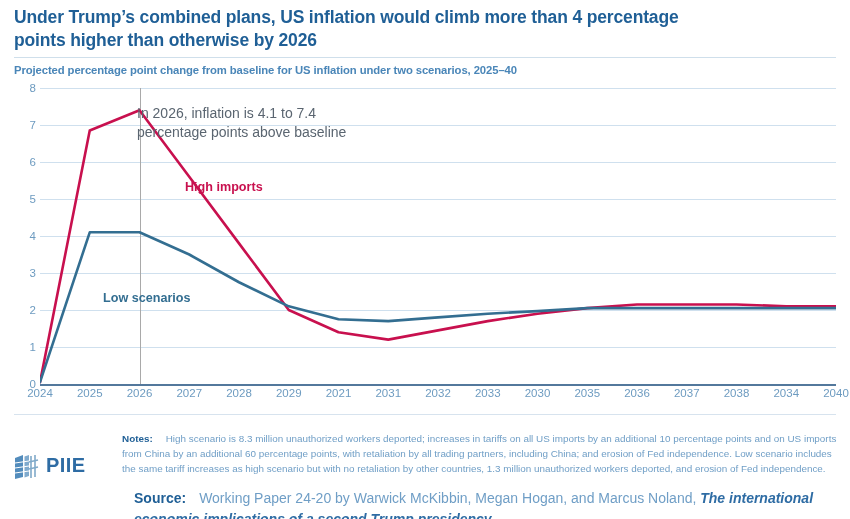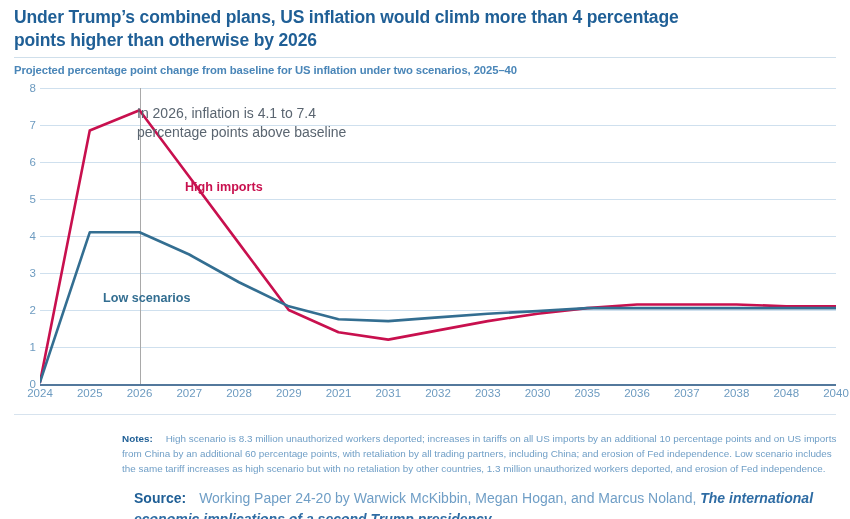--- a/index.html
+++ b/index.html
@@ -131,32 +131,52 @@
         <div class="xlab" style="left: 248.75px;">2029</div>
         <div class="xlab" style="left: 298.5px;">2021</div>
         <div class="xlab" style="left: 348.25px;">2031</div>
         <div class="xlab" style="left: 398px;">2032</div>
         <div class="xlab" style="left: 447.75px;">2033</div>
         <div class="xlab" style="left: 497.5px;">2030</div>
         <div class="xlab" style="left: 547.25px;">2035</div>
         <div class="xlab" style="left: 597px;">2036</div>
         <div class="xlab" style="left: 646.75px;">2037</div>
         <div class="xlab" style="left: 696.5px;">2038</div>
-        <div class="xlab" style="left: 746.25px;">2048</div>
+        <div class="xlab" style="left: 746.25px;">2034</div>
         <div class="xlab" style="left: 796px;">2040</div>
       </div>
   </div>
 
   <div class="anno anno-peak">In 2026, inflation is 4.1 to 7.4
 percentage points above baseline</div>
   <div class="lbl lbl-high">High imports</div>
   <div class="lbl lbl-low">Low scenarios</div>
 
   <div class="foot-rule"></div>
 
+  <div class="logo">
+    <svg class="logo-mark" viewBox="0 0 30 28">
+      <g fill="#4a86b8">
+        <path d="M3 6 L11 3 L11 25 L3 27 Z" opacity="0.95"></path>
+        <path d="M12.5 4.5 L17 3 L17 24 L12.5 25.5 Z" opacity="0.7"></path>
+      </g>
+      <g stroke="#ffffff" stroke-width="1">
+        <line x1="3" y1="11" x2="17" y2="9"></line>
+        <line x1="3" y1="16" x2="17" y2="14"></line>
+        <line x1="3" y1="21" x2="17" y2="19"></line>
+      </g>
+      <g stroke="#7fa9c9" stroke-width="1.6" fill="none">
+        <line x1="19" y1="4" x2="19" y2="26"></line>
+        <line x1="23" y1="3" x2="23" y2="25"></line>
+        <line x1="17" y1="10" x2="26" y2="8"></line>
+        <line x1="17" y1="17" x2="26" y2="15"></line>
+      </g>
+    </svg>
+    <div class="logo-text">PIIE</div>
+  </div>
 
   <div class="notes">
     <span class="k">Notes:</span><span class="gap"></span><span>High scenario is 8.3 million unauthorized workers deported; increases in tariffs on all US imports by an additional 10 percentage points and on US imports from China by an additional 60 percentage points, with retaliation by all trading partners, including China; and erosion of Fed independence. Low scenario includes the same tariff increases as high scenario but with no retaliation by other countries, 1.3 million unauthorized workers deported, and erosion of Fed independence.</span>
   </div>
 
   <div class="source">
     <span class="k">Source:</span><span class="gap"></span><span>Working Paper 24-20 by Warwick McKibbin, Megan Hogan, and Marcus Noland, </span><span class="ital">The international economic implications of a second Trump presidency.</span>
   </div>
 
 </div>

